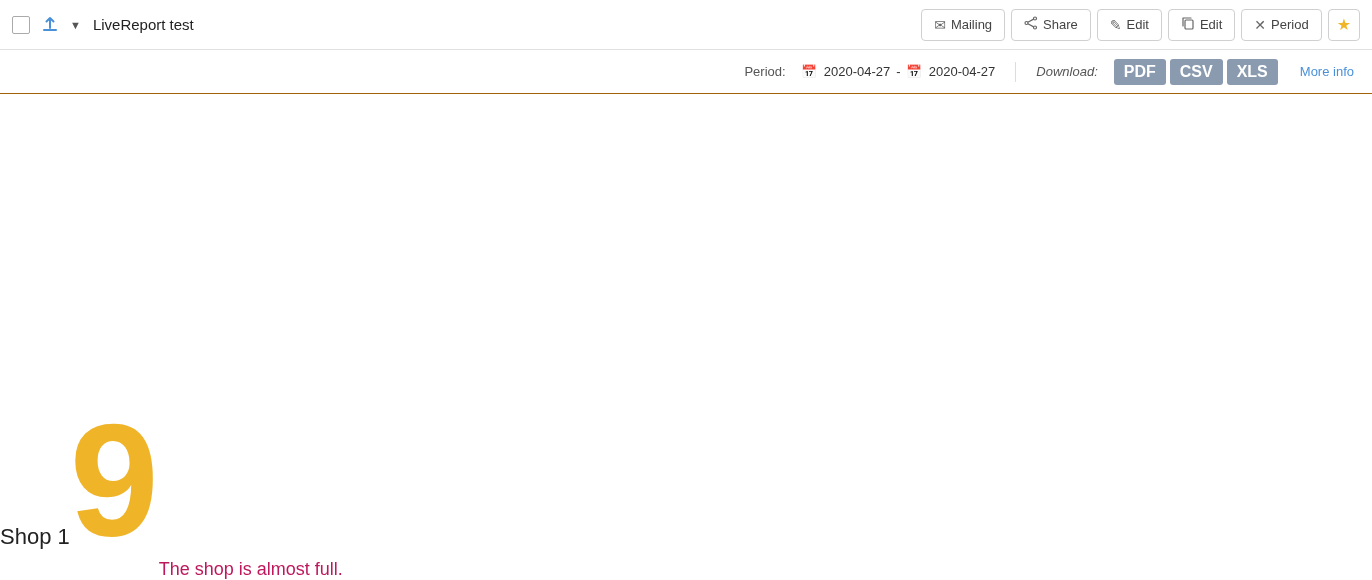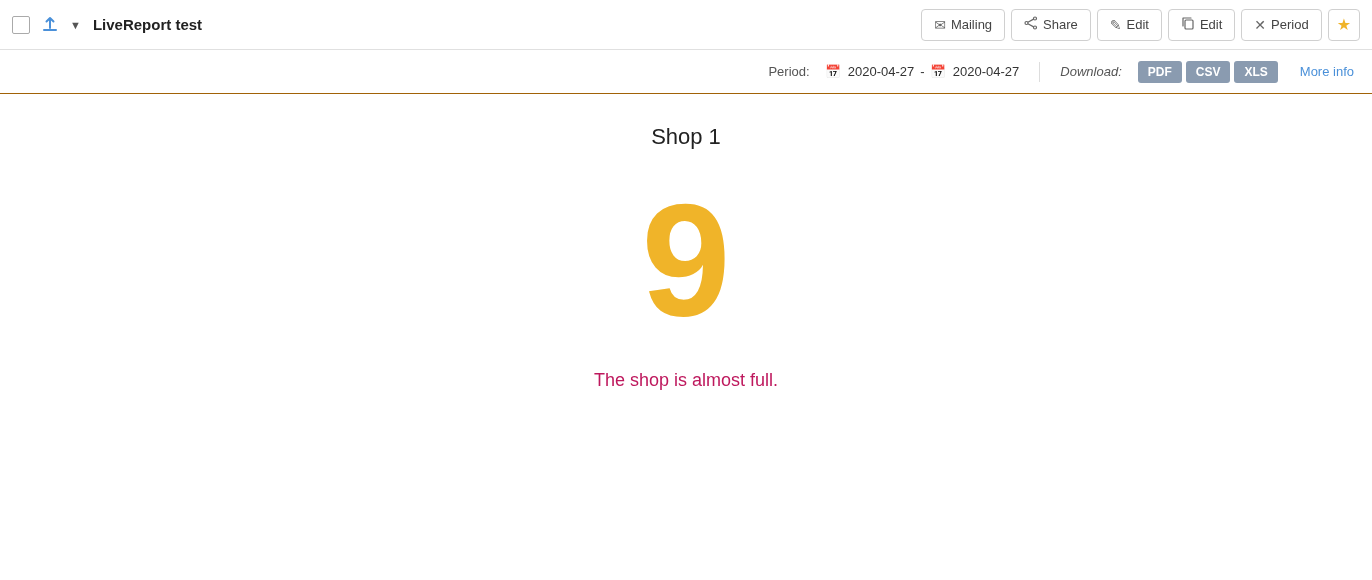--- a/index.html
+++ b/index.html
@@ -35,21 +35,21 @@
       cursor: pointer;
     }
     .dropdown-arrow {
       color: #555;
       font-size: 11px;
       margin-right: 2px;
     }
     .report-title {
       font-size: 15px;
       color: #222;
-      font-weight: bold;
+      font-weight: normal;
     }
     .toolbar-right {
       display: flex;
       align-items: center;
       gap: 6px;
     }
     .toolbar-btn {
       display: flex;
       align-items: center;
       gap: 5px;
@@ -87,39 +87,39 @@
     }
     .cal-icon { font-size: 13px; color: #666; }
     .period-separator { color: #333; }
     .divider-v { width: 1px; height: 20px; background: #ddd; margin: 0 4px; }
     .download-label { font-size: 13px; color: #555; font-style: italic; }
     .download-btns { display: flex; gap: 4px; }
     .dl-btn {
       border: none;
       border-radius: 3px;
       padding: 4px 10px;
-      font-size: 12px;
+      font-size: 16px;
       font-weight: bold;
       cursor: pointer;
       color: #fff;
       background: #8a9bb0;
     }
     .more-info-link {
       font-size: 13px;
       color: #4a90d9;
       cursor: pointer;
       text-decoration: none;
       margin-left: 6px;
     }
 
     
     .main-content {
       display: flex;
-      flex-direction: column;
-      align-items: center;
+      flex-direction: row;
+      align-items: flex-end;
       justify-content: flex-start;
       padding-top: 30px;
       height: calc(580px - 50px - 44px);
       background: #fff;
     }
     .shop-title {
       font-size: 22px;
       font-weight: normal;
       color: #222;
       margin-bottom: 30px;

